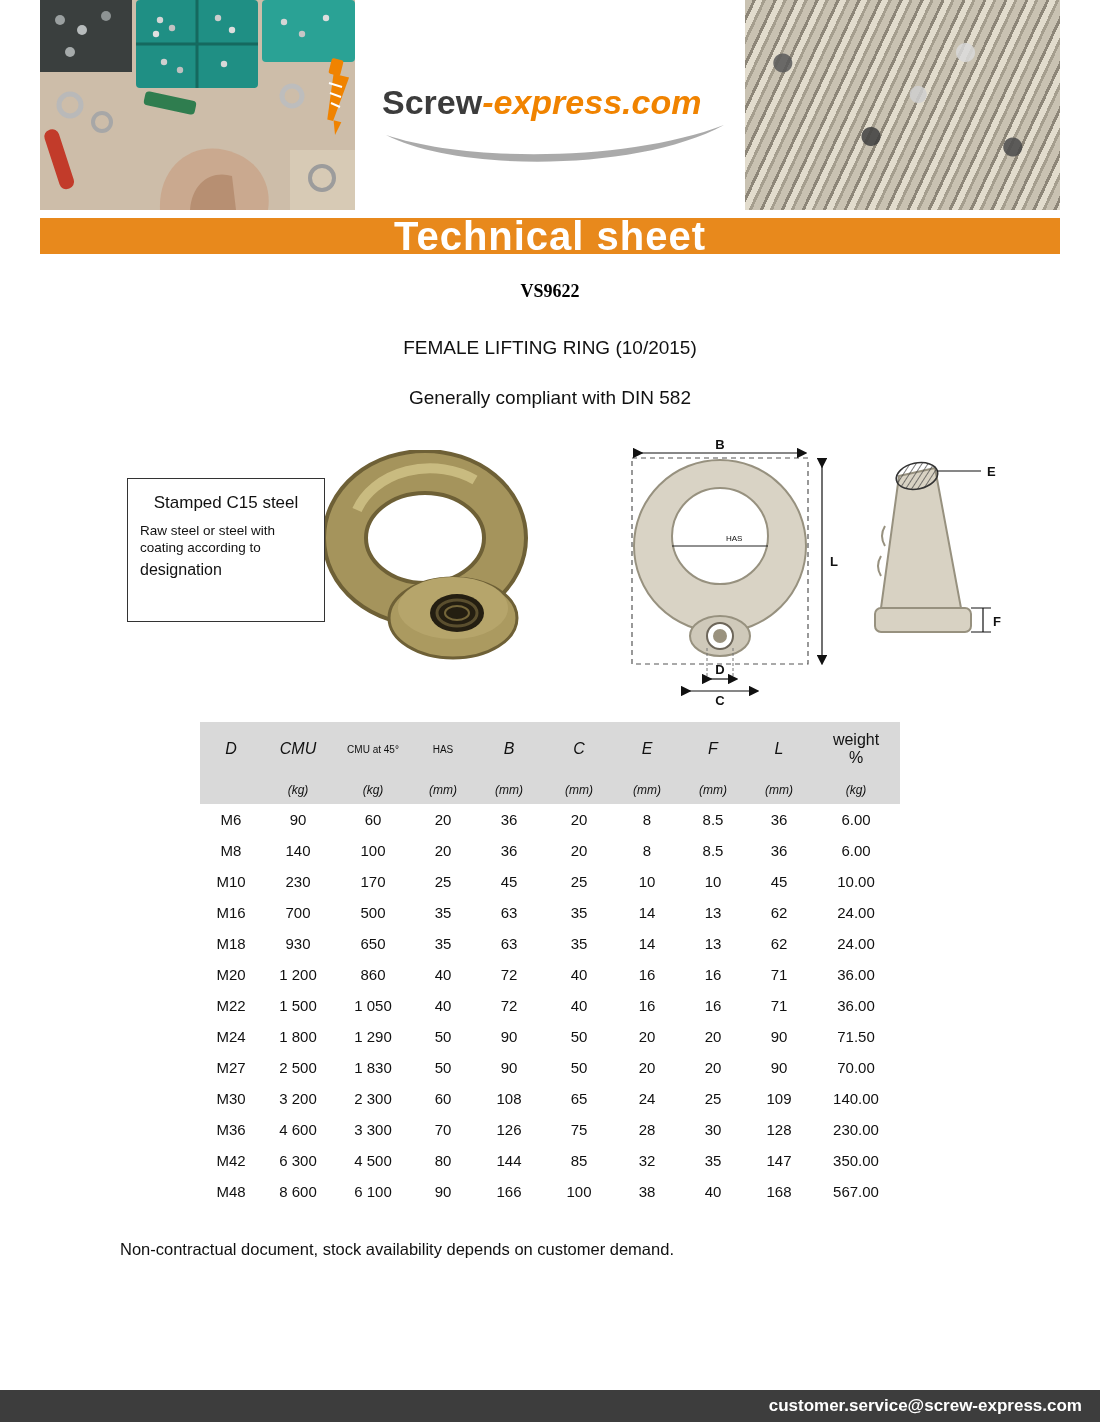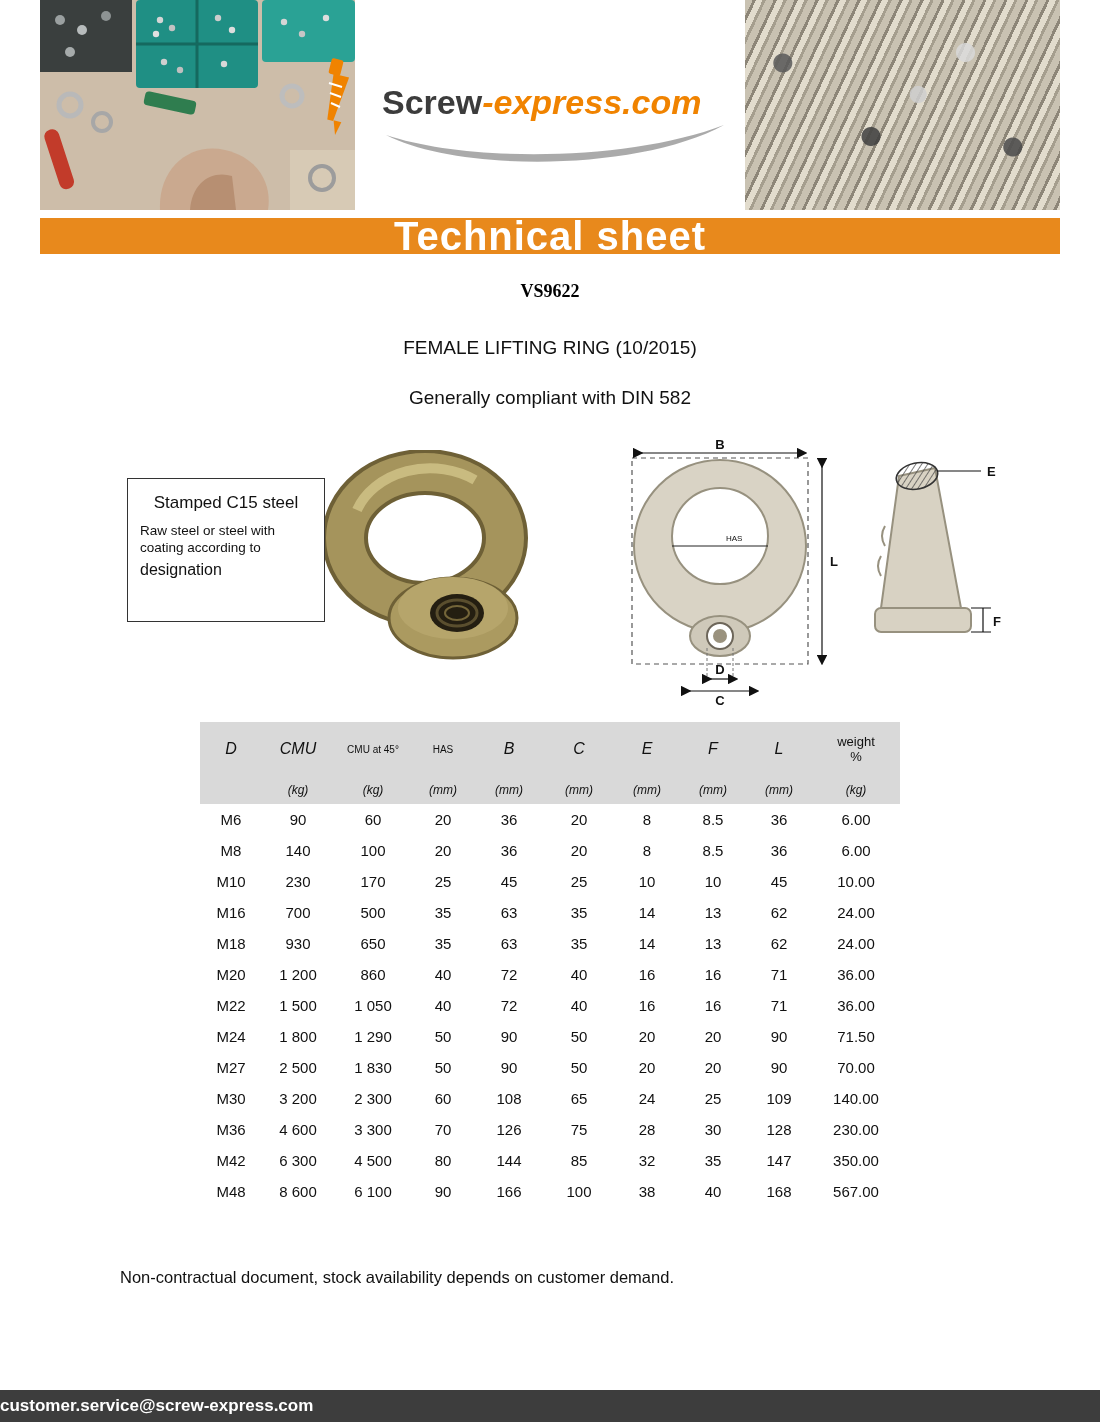--- a/index.html
+++ b/index.html
@@ -58,29 +58,29 @@
   .dim{font-family:"Liberation Sans",sans-serif;font-size:13px;font-weight:bold;fill:#111;}
   .dim-small{font-family:"Liberation Sans",sans-serif;font-size:8px;fill:#111;}
 
   
   .spec-table-wrap{position:absolute;left:200px;top:722px;width:700px;}
   table.spec{border-collapse:collapse;width:100%;text-align:center;color:#111;table-layout:fixed;}
   table.spec thead tr{background:#d9d9d9;}
   table.spec th{font-weight:normal;}
   th.hdr{font-style:italic;font-size:16px;height:52px;vertical-align:middle;white-space:pre-line;}
   th.hdr.small{font-style:normal;font-size:10px;}
-  th.hdr.weight{font-style:normal;font-size:13px;}
+  th.hdr.weight{font-style:normal;font-size:16px;}
   th.unit{font-style:italic;font-size:12px;height:26px;}
   table.spec td{font-size:15px;height:29px;background:#ffffff;}
   table.spec td:last-child{font-size:15px;}
 
   
-  .footer-note{position:absolute;left:120px;top:1268px;font-size:16.5px;color:#111;}
+  .footer-note{position:absolute;left:120px;top:1240px;font-size:16.5px;color:#111;}
   .footer-bar{position:absolute;left:0;top:1390px;width:1100px;height:32px;background:#3d3d3d;
-      display:flex;align-items:center;}
+      display:flex;align-items:center;justify-content:flex-end;}
   .footer-email{color:#ffffff;font-weight:bold;font-size:17px;margin-right:18px;}
 </style>
 </head>
 <body>
 
 <div class="page">
 
   <div class="photo photo-left">
     <svg width="315" height="210" viewBox="0 0 315 210">
       <rect x="0" y="0" width="315" height="210" fill="#cdbda9"></rect>

